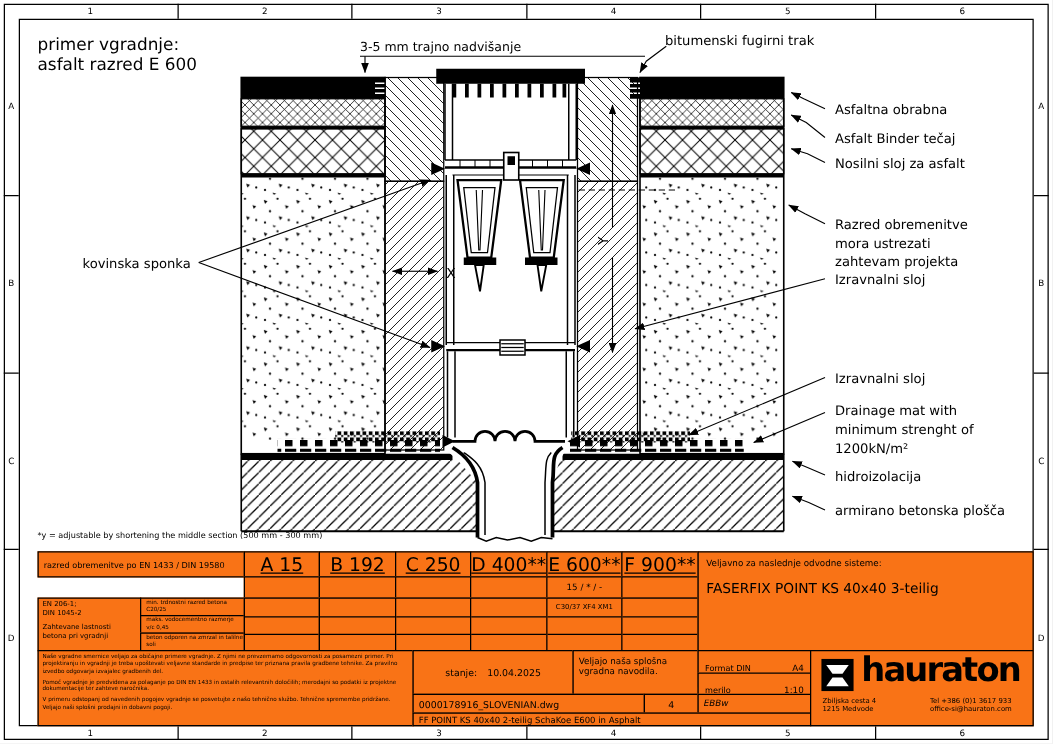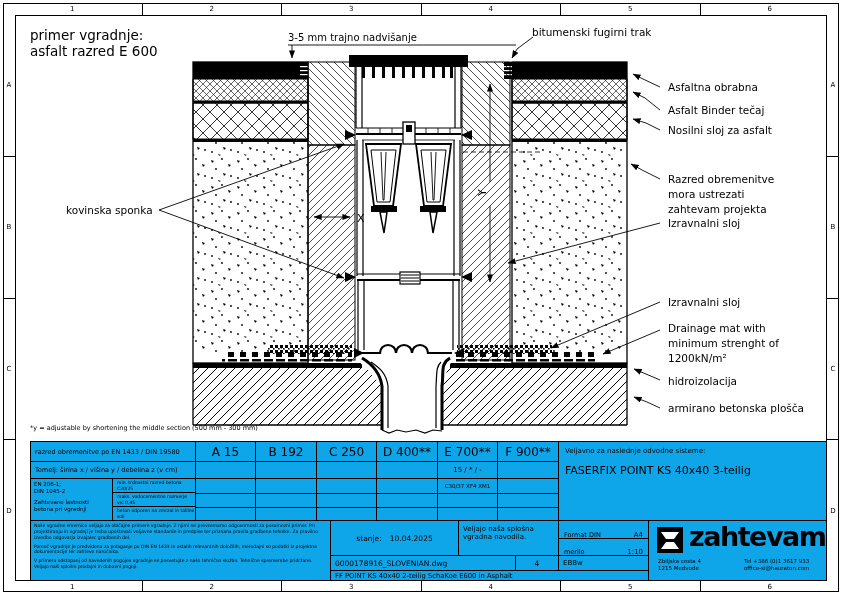--- a/index.html
+++ b/index.html
@@ -10,29 +10,29 @@
   .outer{border:1.2px solid #000;}
   .inner{border:1.6px solid #000;}
   .band{display:flex;}
   .band.h{flex-direction:row;}
   .band.v{flex-direction:column;}
   .band .c{flex:1;display:flex;align-items:center;justify-content:center;
            font-size:7px;border-right:1px solid #000;}
   .band.v .c{border-right:none;border-bottom:1px solid #000;}
   .band .c:last-child{border:none;}
   
-  .cell{border:1px solid #000;background:#0ea5e9;}
+  .cell{border:1px solid #000;background:#f97316;}
   .cl{display:flex;align-items:center;padding-left:4px;}
   .cc{display:flex;align-items:center;justify-content:center;}
   .tiny{font-size:4.5px;line-height:1.3;}
   .f55{font-size:5.5px;line-height:1.25;}
   .f65{font-size:6.5px;}
   .f7{font-size:7px;}
   .f75{font-size:7.5px;text-align:right;}
-  .f9{font-size:12px;}
+  .f9{font-size:15px;text-decoration:underline;}
   .hr3{border-top:1px solid #000;position:absolute;left:0;right:0;}
   svg text{font-family:"DejaVu Sans",sans-serif;fill:#000;}
   .brandword{font-weight:bold;font-size:27px;letter-spacing:-1.5px;line-height:26px;}
   .disc p{margin:0 0 3px 0;}
 </style>
 </head>
 <body>
 
 <div id="page">
 
@@ -294,24 +294,23 @@
     <text x="668" y="412" font-size="10.5">armirano betonska plošča</text>
     <text x="66" y="214" font-size="10.5">kovinska sponka</text>
     <text x="30" y="430" font-size="6.5">*y = adjustable by shortening the middle section (500 mm - 300 mm)</text>
   </svg>
 
   <div class="abs cell cl f65" style="left:30px;top:441px;width:166px;height:21px;">razred obremenitve po EN 1433 / DIN 19580</div>
   <div class="abs cell cc f9" style="left:195px;top:441px;width:61px;height:21px;">A 15</div>
   <div class="abs cell cc f9" style="left:255px;top:441px;width:62px;height:21px;">B 192</div>
   <div class="abs cell cc f9" style="left:316px;top:441px;width:61px;height:21px;text-align:center;">C 250</div>
   <div class="abs cell cc f9" style="left:376px;top:441px;width:62px;height:21px;">D 400**</div>
-  <div class="abs cell cc f9" style="left:437px;top:441px;width:61px;height:21px;">E 700**</div>
+  <div class="abs cell cc f9" style="left:437px;top:441px;width:61px;height:21px;">E 600**</div>
   <div class="abs cell cc f9" style="left:497px;top:441px;width:62px;height:21px;">F 900**</div>
 
-  <div class="abs cell cl f65" style="left:30px;top:461px;width:166px;height:18px;">Temelj: širina x / višina y / debelina z (v cm)</div>
   <div class="abs cell" style="left:195px;top:461px;width:61px;height:18px;"></div>
   <div class="abs cell" style="left:255px;top:461px;width:62px;height:18px;"></div>
   <div class="abs cell" style="left:316px;top:461px;width:61px;height:18px;"></div>
   <div class="abs cell" style="left:376px;top:461px;width:62px;height:18px;"></div>
   <div class="abs cell cc f7" style="left:437px;top:461px;width:61px;height:18px;">15 / * / -</div>
   <div class="abs cell" style="left:497px;top:461px;width:62px;height:18px;"></div>
 
   <div class="abs cell" style="left:30px;top:478px;width:83px;height:43px;padding:2px 3px;">
     <div class="f55"><span>EN 206-1;</span><br>
     <span>DIN 1045-2</span></div>
@@ -367,32 +366,32 @@
   <div class="abs cell" style="left:558px;top:520px;width:91px;height:30px;display:flex;align-items:center;justify-content:space-between;padding:0 5px;">
     <span class="f65">Format DIN</span>
     <span class="f7">A4</span>
   </div>
   <div class="abs cell" style="left:558px;top:538px;width:91px;height:19px;display:flex;align-items:flex-end;justify-content:space-between;padding:0 5px;">
     <span class="f65">merilo</span>
     <span class="f7">1:10</span>
   </div>
   <div class="abs cell cl f75" style="left:330px;top:555px;width:186px;height:16px;">0000178916_SLOVENIAN.dwg</div>
   <div class="abs cell cc f75" style="left:515px;top:555px;width:44px;height:16px;">4</div>
-  <div class="abs cell cl f7" style="left:558px;top:555px;width:91px;height:16px;">EBBw</div>
+  <div class="abs cell cl f7" style="left:558px;top:555px;width:91px;height:16px;font-style:italic;">EBBw</div>
   <div class="abs cell cl" style="left:330px;top:570px;width:319px;height:11px;font-size:6.8px;">FF POINT KS 40x40 2-teilig SchaKoe E600 in Asphalt</div>
 
   <div class="abs cell" style="left:648px;top:520px;width:179px;height:61px;">
     <span class="abs" style="left:8px;top:6px;">
       <svg width="26" height="26" viewBox="0 0 26 26">
         <rect width="26" height="26" fill="#000"></rect>
         <polygon points="4,5 22,5 17,12 9,12" fill="#fff"></polygon>
         <polygon points="9,15 17,15 22,22 4,22" fill="#fff"></polygon>
       </svg>
     </span>
-    <div class="abs brandword" style="left:40px;top:3px;">zahtevam</div>
+    <div class="abs brandword" style="left:40px;top:3px;">hauraton</div>
     <div class="abs f55" style="left:9px;top:37px;">
       <div>Zbiljska cesta 4</div>
       <div>1215 Medvode</div>
     </div>
     <div class="abs f55" style="left:95px;top:37px;">
       <div>Tel +386 (0)1 3617 933</div>
       <div>office-si@hauraton.com</div>
     </div>
   </div>
 

